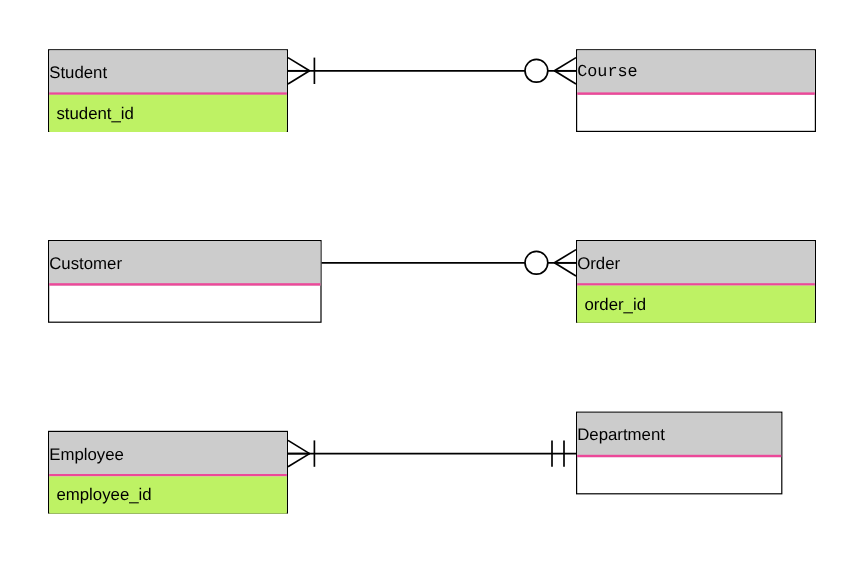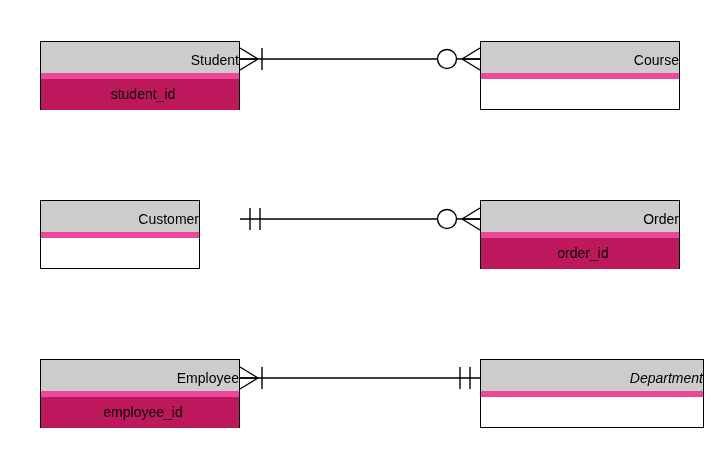--- a/index.html
+++ b/index.html
@@ -25,33 +25,33 @@
     position: absolute;
     box-sizing: border-box;
     border: 1px solid #000000;
     background: #ffffff;
   }
   .entity-header {
     box-sizing: border-box;
     height: 37px;
     line-height: 36px;
     background: #cccccc;
-    border-bottom: 6px solid #ec4899;
-    text-align: right;
+    border-bottom: 2px solid #ec4899;
+    text-align: left;
     font-size: 14px;
     color: #000000;
     white-space: nowrap;
     overflow: hidden;
   }
   .entity-attr {
     box-sizing: border-box;
     height: 31px;
     line-height: 31px;
-    background: #be185d;
-    text-align: center;
+    background: #bef264;
+    text-align: left;
     padding-left: 6px;
     font-size: 14px;
     color: #000000;
     white-space: nowrap;
     overflow: hidden;
   }
   .conn-svg {
     position: absolute;
     left: 0;
     top: 0;
@@ -88,33 +88,33 @@
       <path d="M 240 389 L 258 378" stroke="#000000" stroke-width="1.4" fill="none"></path>
       <path d="M 262 367 L 262 389" stroke="#000000" stroke-width="1.4" fill="none"></path>
       <path d="M 470 367 L 470 389" stroke="#000000" stroke-width="1.4" fill="none"></path>
       <path d="M 460 367 L 460 389" stroke="#000000" stroke-width="1.4" fill="none"></path>
     </svg>
 
   <div class="entity" style="left: 40px; top: 41px; width: 200px; height: 69px;">
     <div class="entity-header">Student</div>
     <div class="entity-attr">student_id</div>
   </div>
-  <div class="entity" style="left: 480px; top: 41px; width: 200px; height: 69px;">
+  <div class="entity" style="left: 480px; top: 41px; width: 200px; height: 69px; font-family: Liberation Mono, monospace;">
     <div class="entity-header">Course</div>
   </div>
 
-  <div class="entity" style="left: 40px; top: 200px; width: 160px; height: 69px;">
+  <div class="entity" style="left: 40px; top: 200px; width: 228px; height: 69px;">
     <div class="entity-header">Customer</div>
   </div>
   <div class="entity" style="left: 480px; top: 200px; width: 200px; height: 69px;">
     <div class="entity-header">Order</div>
     <div class="entity-attr">order_id</div>
   </div>
 
   <div class="entity" style="left: 40px; top: 359px; width: 200px; height: 69px;">
     <div class="entity-header">Employee</div>
     <div class="entity-attr">employee_id</div>
   </div>
-  <div class="entity" style="left: 480px; top: 359px; width: 224px; height: 69px; font-style: italic;">
+  <div class="entity" style="left: 480px; top: 343px; width: 172px; height: 69px;">
     <div class="entity-header">Department</div>
   </div>
 
 </div>
 
 </body></html>

